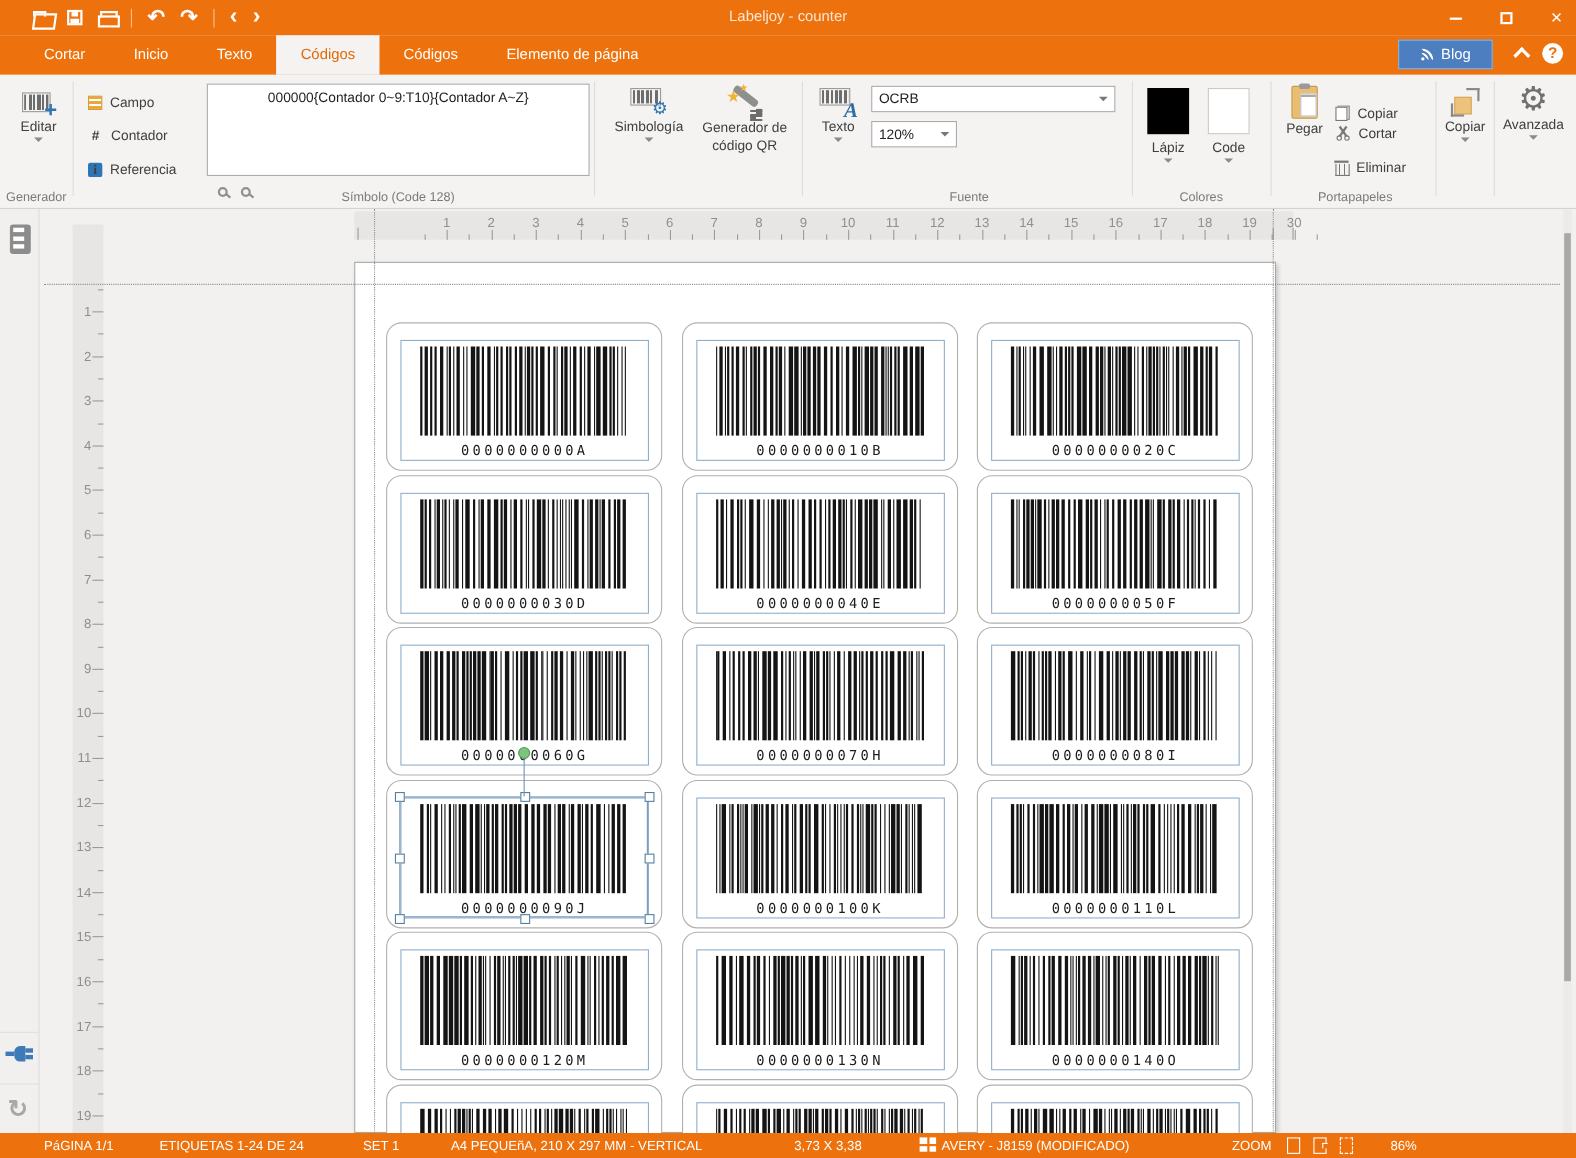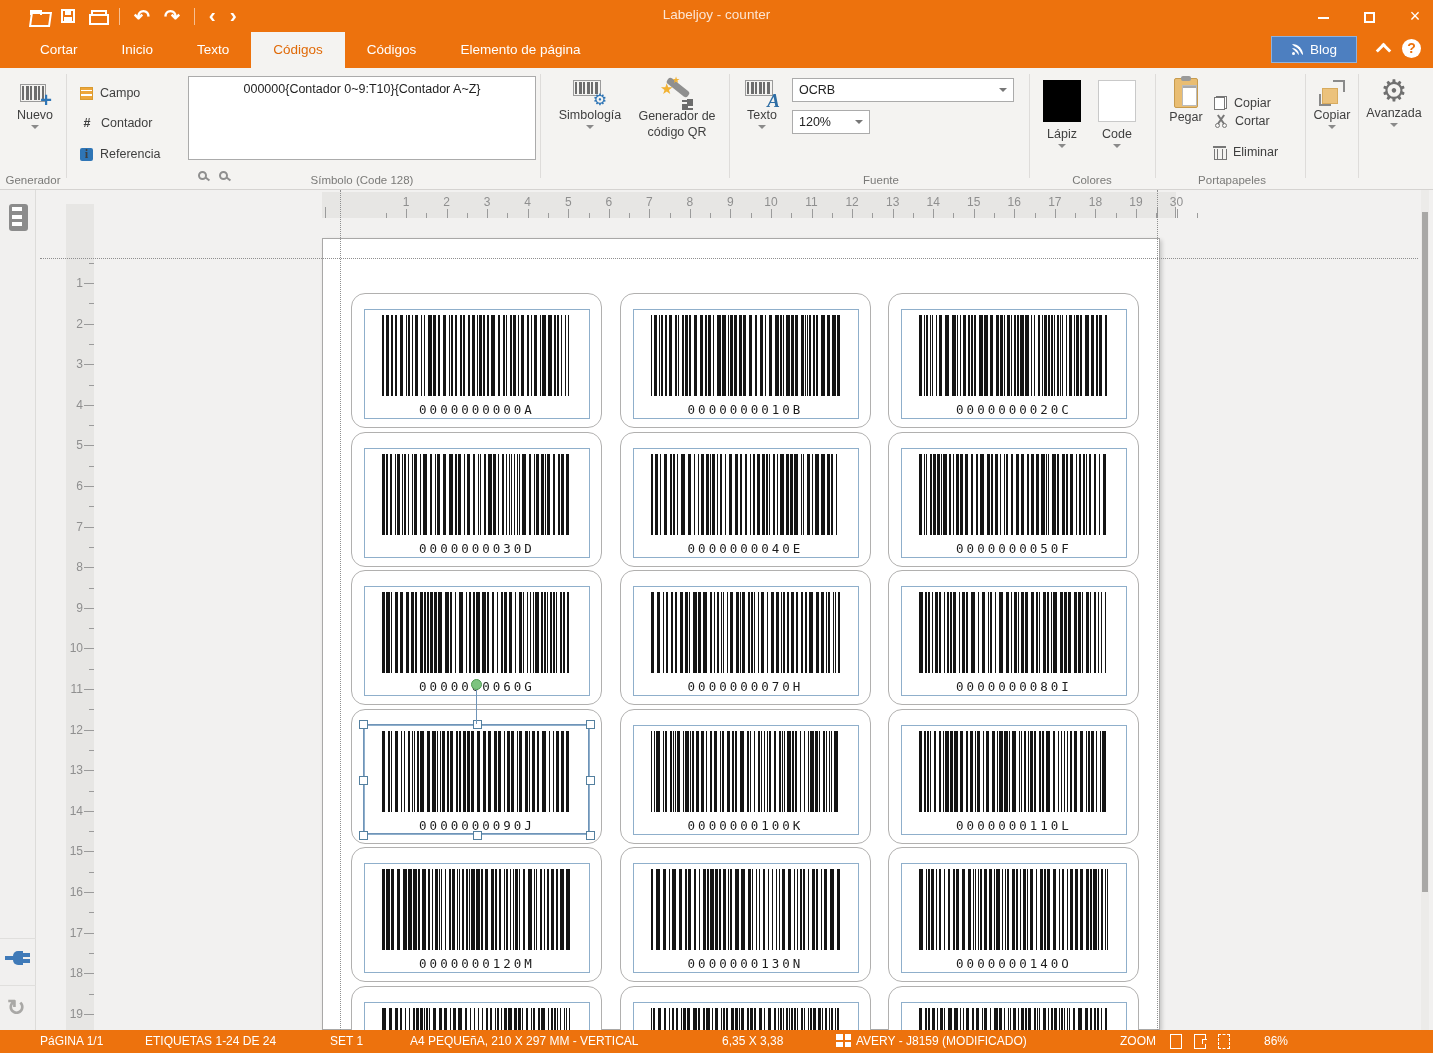--- a/index.html
+++ b/index.html
@@ -218,21 +218,21 @@
   <div class="gsep" style="left:1305px"></div>
   <div class="gsep" style="left:1358px"></div>
 
   <div class="bigbtn" style="left:6px; top:16px; width:58px;">
     <div class="ic-nuevo">
       <span class="st">
           <i class="bc-stripes"></i>
         </span>
         <span class="plus">+</span>
     </div>
-    <div class="rbtn-label">Nuevo</div>
+    <div class="rbtn-label">Editar</div>
     <div class="caret"></div>
   </div>
   <div class="glabel" style="left:0; width:66px;">Generador</div>
 
   <div class="smallrow" style="left:80px; top:14px;">
     <span class="ic-campo"></span>
     <span>Campo</span>
   </div>
   <div class="smallrow" style="left:80px; top:44px;">
     <span class="ic-hash">#</span>
@@ -1453,21 +1453,21 @@
     </div>
     <div id="rotline" style="left: 476px; top: 493.8px; height: 40px;"></div>
     <div id="rotdot" style="left: 470.5px; top: 488.8px;"></div>
   </div>
 
 <div id="statusbar">
   <span style="left:40px;">PáGINA 1/1</span>
   <span style="left:145px;">ETIQUETAS 1-24 DE 24</span>
   <span style="left:330px;">SET 1</span>
   <span style="left:410px;">A4 PEQUEñA, 210 X 297 MM - VERTICAL</span>
-  <span style="left:722px;">6,35 X 3,38</span>
+  <span style="left:722px;">3,73 X 3,38</span>
   <span class="ic-grid4b" style="left:836px;">
       <i></i>
       <i></i>
       <i></i>
       <i></i>
     </span>
   <span style="left:856px;">AVERY - J8159 (MODIFICADO)</span>
   <span style="left:1120px;">ZOOM</span>
   <span class="zpage" style="left:1170px;"></span>
   <span class="zpage" style="left:1194px;">

